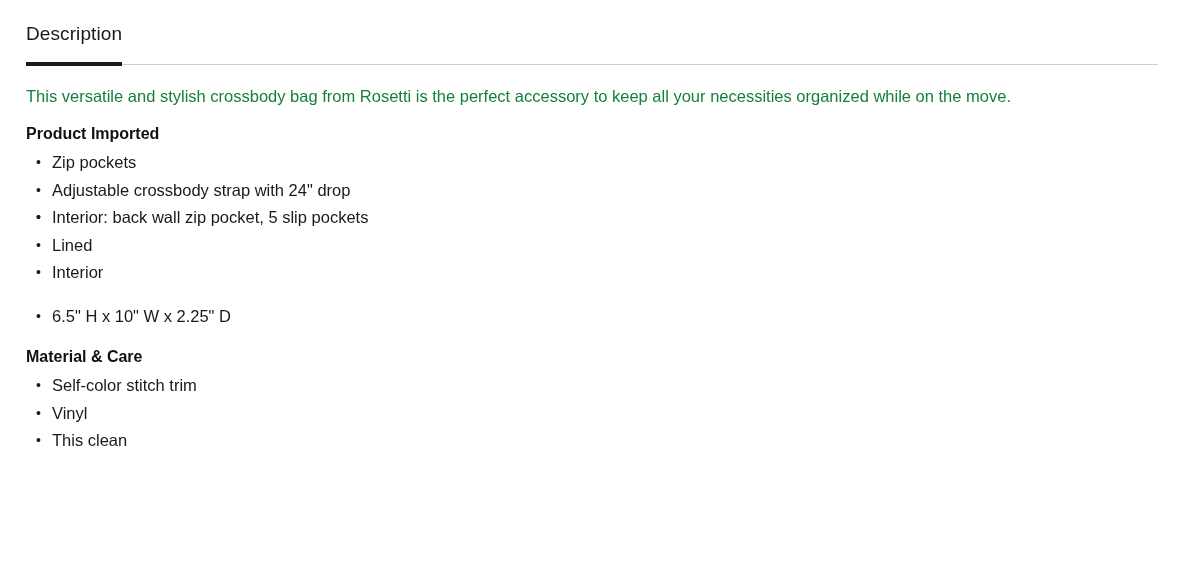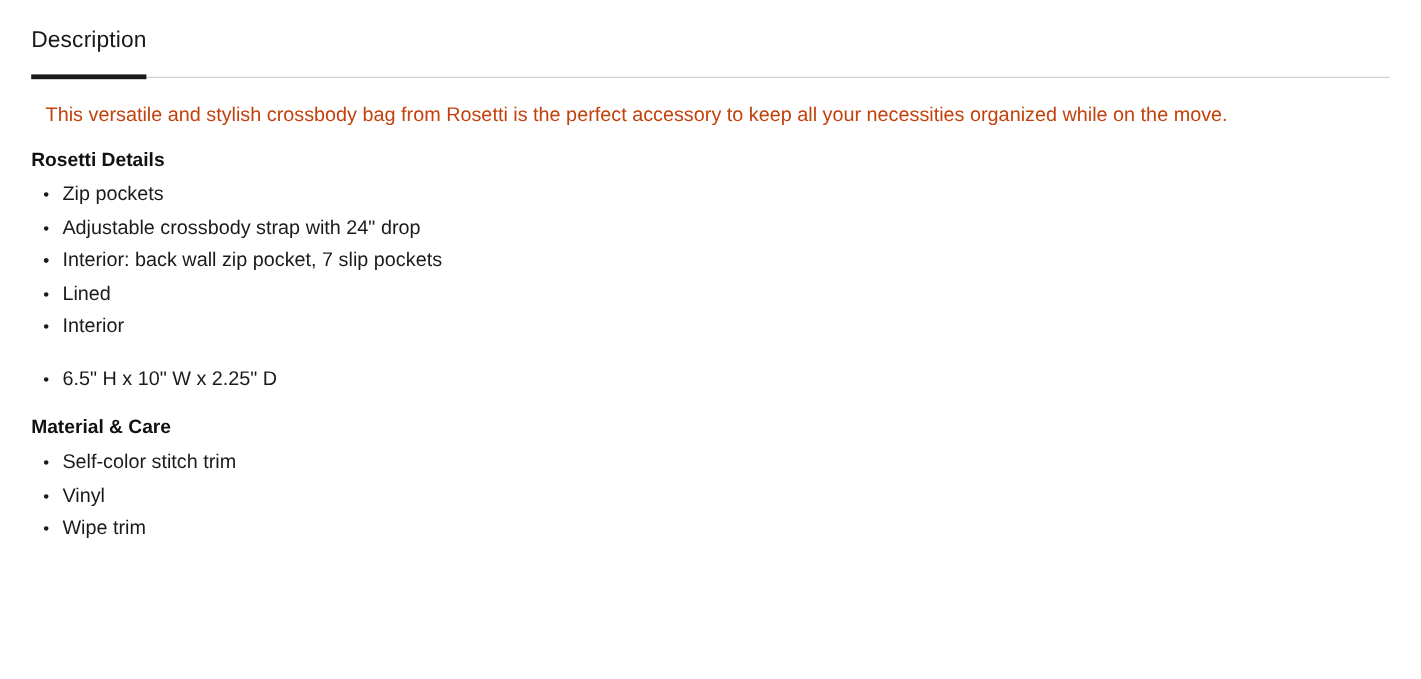--- a/index.html
+++ b/index.html
@@ -38,22 +38,22 @@
     border-bottom: 4px solid #1a1a1a;
     margin-bottom: -2px;
   }
   .content {
     margin: 0 26px;
     padding-top: 20px;
   }
   .intro {
     font-size: 16.5px;
     line-height: 22px;
-    color: #c2410c;
-    margin: 0 0 16px 12px;
+    color: #15803d;
+    margin: 0 0 16px 0;
   }
   .section {
     margin-bottom: 28px;
   }
   .section-title {
     font-size: 16px;
     font-weight: bold;
     color: #111111;
     margin: 0 0 4px 0;
     line-height: 22px;
@@ -93,40 +93,40 @@
     <div class="tab active">
       <span>Description</span>
     </div>
   </div>
 
   <div class="content">
 
     <p class="intro">This versatile and stylish crossbody bag from Rosetti is the perfect accessory to keep all your necessities organized while on the move.</p>
 
     <div class="section details">
-      <div class="section-title">Rosetti Details</div>
+      <div class="section-title">Product Imported</div>
       <ul class="bullets">
         <li><span class="dot">•</span><span>Zip pockets</span></li>
         <li><span class="dot">•</span><span>Adjustable crossbody strap with 24" drop</span></li>
         <li><span class="dot">•</span></li>
-        <li><span class="dot">•</span><span>Interior: back wall zip pocket, 7 slip pockets</span></li>
+        <li><span class="dot">•</span><span>Interior: back wall zip pocket, 5 slip pockets</span></li>
         <li><span class="dot">•</span><span>Lined</span></li>
         <li><span class="dot">•</span><span>Interior</span></li>
       </ul>
     </div>
 
     <div class="section specs">
       <ul class="bullets">
         <li><span class="dot">•</span><span>6.5" H x 10" W x 2.25" D</span></li>
       </ul>
     </div>
 
     <div class="section material">
       <div class="section-title">Material &amp; Care</div>
       <ul class="bullets">
         <li><span class="dot">•</span><span>Self-color stitch trim</span></li>
         <li><span class="dot">•</span><span>Vinyl</span></li>
-        <li><span class="dot">•</span><span>Wipe trim</span></li>
+        <li><span class="dot">•</span><span>This clean</span></li>
       </ul>
     </div>
 
   </div>
 </div>
 
 </body></html>

